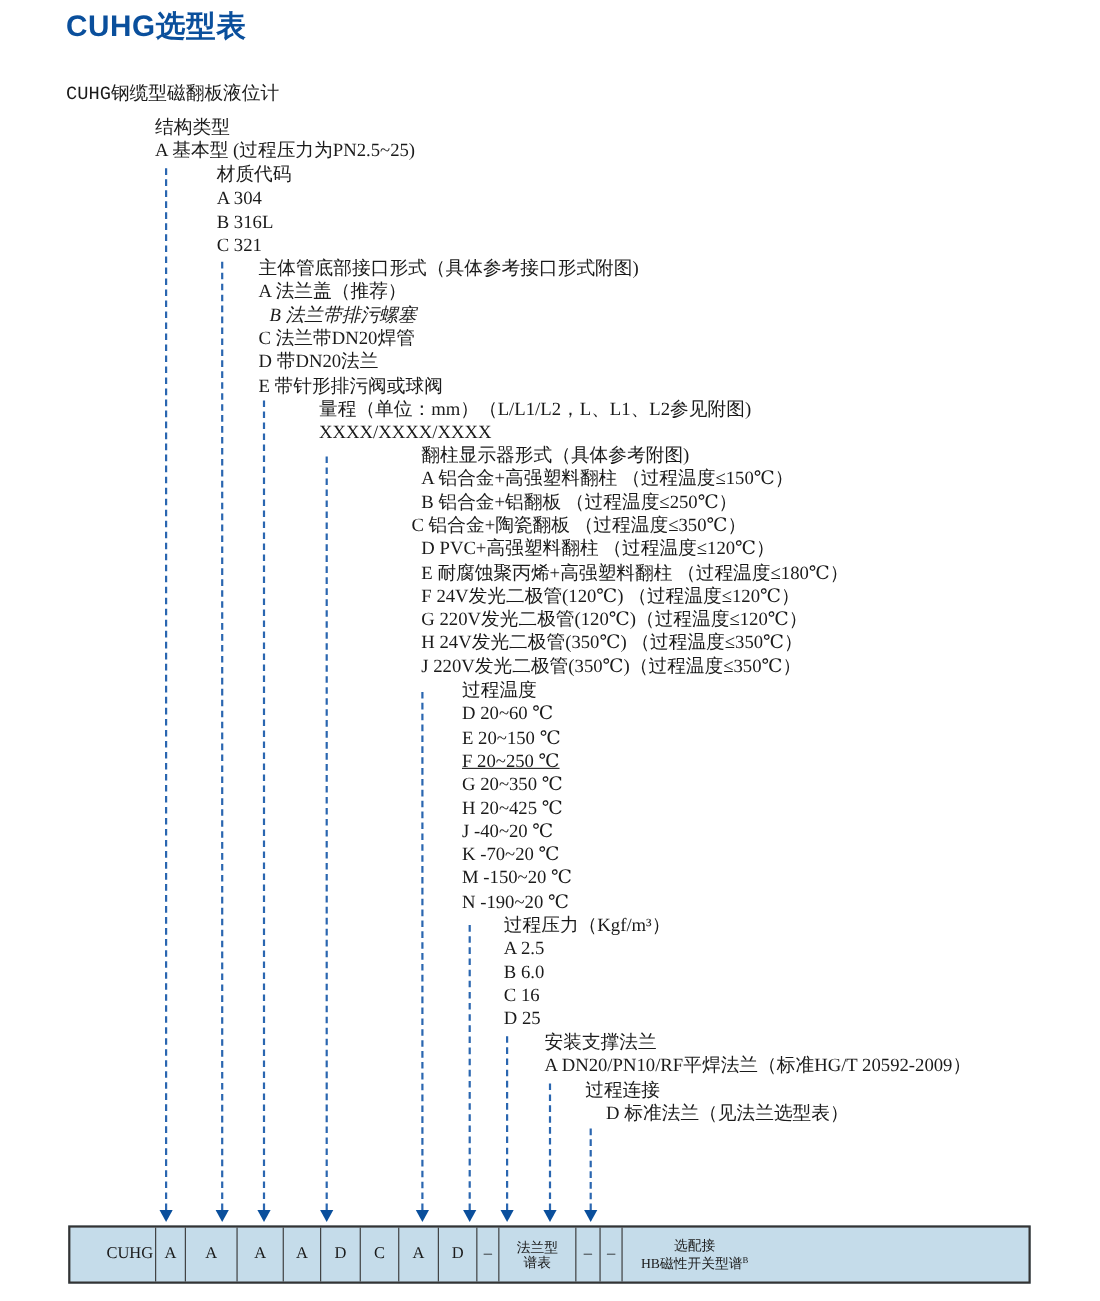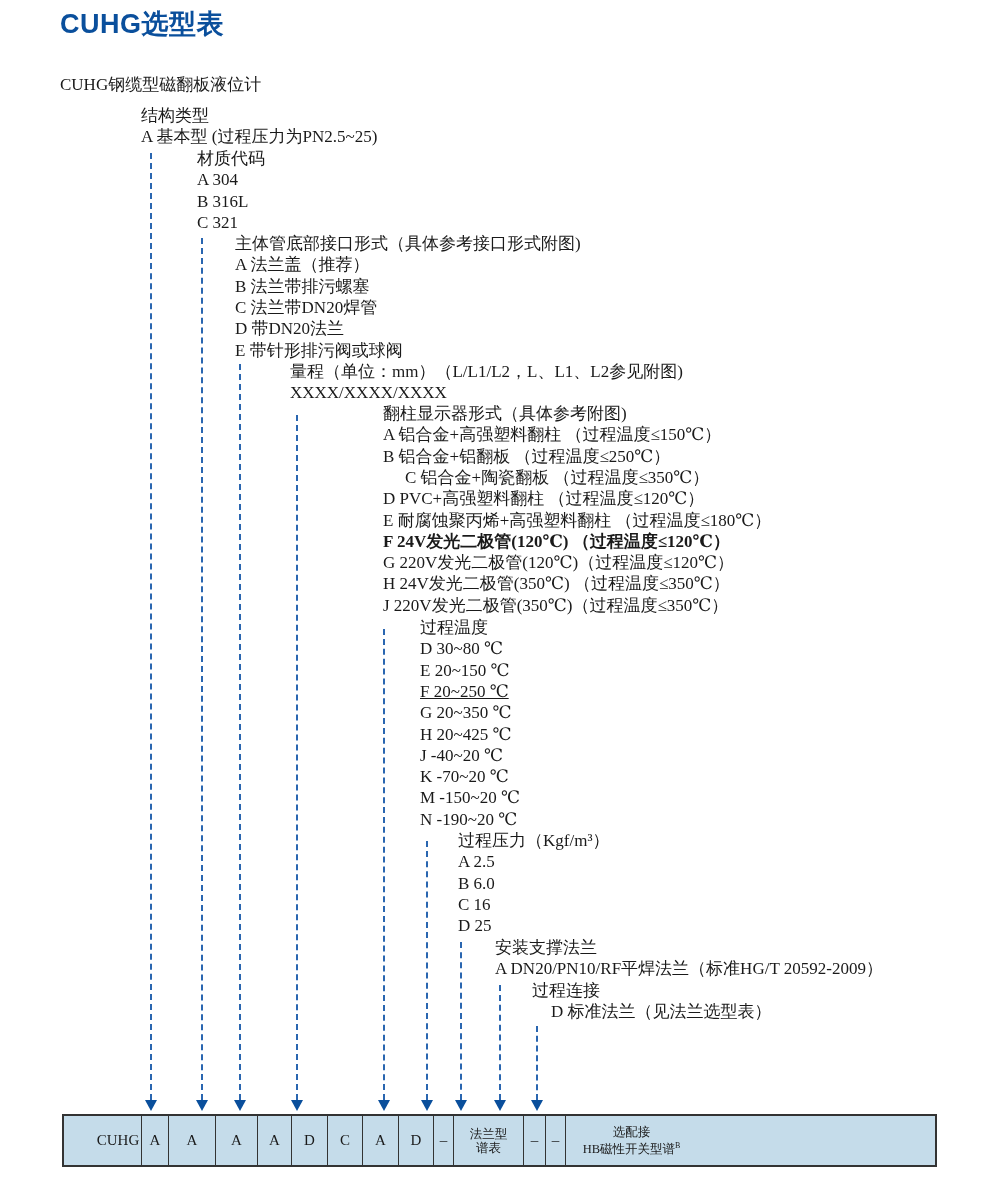--- a/index.html
+++ b/index.html
@@ -1,18 +1,18 @@
 <!DOCTYPE html>
 <html><head>
 <meta charset="utf-8">
 <style>
   html, body { margin:0; padding:0; background:#ffffff; }
   body { width:1000px; height:1183px; position:relative; overflow:hidden; font-family:"Liberation Serif","DejaVu Serif",serif; color:#1a1a1a; }
   .title { position:absolute; left:60px; top:6px; font-family:"Liberation Sans","DejaVu Sans",sans-serif; font-weight:bold; font-size:27px; color:#0a4f9c; letter-spacing:0.5px; }
-  .subtitle { position:absolute; left:60px; top:73px; font-size:17px; }
+  .subtitle { position:absolute; left:60px; top:73px; font-size:17px;font-family:Liberation Mono, monospace; }
   .line { position:absolute; font-size:17px; white-space:nowrap; line-height:21px; }
   .dash { position:absolute; width:0; border-left:2px dashed #2a66b0; }
   .arrow { position:absolute; width:0; height:0; border-left:6px solid transparent; border-right:6px solid transparent; border-top:11px solid #0a4f9c; }
   .table { position:absolute; left:62px; top:1114px; width:875px; height:53px; border:2px solid #333; box-sizing:border-box; background:#c5dcea; display:flex; }
   .cell { border-right:1.5px solid #333; box-sizing:border-box; display:flex; align-items:center; justify-content:center; text-align:center; font-size:15px; height:100%; }
   .cell:last-child { border-right:none; }
   .cell.small { font-size:12.5px; line-height:14px; flex-direction:column; }
   sup { font-size:8px; }
 </style>
 </head>
@@ -22,38 +22,38 @@
 <div class="subtitle">CUHG钢缆型磁翻板液位计</div>
 <div id="sections">
     <div class="line" style="left: 141px; top: 105px;">结构类型</div>
     <div class="line" style="left: 141px; top: 126.3px;">A 基本型 (过程压力为PN2.5~25)</div>
     <div class="line" style="left: 197px; top: 148px;">材质代码</div>
     <div class="line" style="left: 197px; top: 169.3px;">A  304</div>
     <div class="line" style="left: 197px; top: 190.6px;">B   316L</div>
     <div class="line" style="left: 197px; top: 211.9px;">C   321</div>
     <div class="line" style="left: 235px; top: 233px;">主体管底部接口形式（具体参考接口形式附图)</div>
     <div class="line" style="left: 235px; top: 254.3px;">A  法兰盖（推荐）</div>
-    <div class="line" style="left: 235px; top: 275.6px;">B  法兰带排污螺塞</div>
+    <div class="line" style="left: 245px; top: 275.6px; font-style: italic;">B  法兰带排污螺塞</div>
     <div class="line" style="left: 235px; top: 296.9px;">C  法兰带DN20焊管</div>
     <div class="line" style="left: 235px; top: 318.2px;">D  带DN20法兰</div>
     <div class="line" style="left: 235px; top: 339.5px;">E  带针形排污阀或球阀</div>
     <div class="line" style="left: 290px; top: 361px;">量程（单位：mm）（L/L1/L2，L、L1、L2参见附图)</div>
     <div class="line" style="left: 290px; top: 382.3px;">XXXX/XXXX/XXXX</div>
     <div class="line" style="left: 383px; top: 403px;">翻柱显示器形式（具体参考附图)</div>
     <div class="line" style="left: 383px; top: 424.3px;">A  铝合金+高强塑料翻柱 （过程温度≤150℃）</div>
     <div class="line" style="left: 383px; top: 445.6px;">B  铝合金+铝翻板 （过程温度≤250℃）</div>
-    <div class="line" style="left: 405px; top: 466.9px;">C  铝合金+陶瓷翻板 （过程温度≤350℃）</div>
+    <div class="line" style="left: 374px; top: 466.9px;">C  铝合金+陶瓷翻板 （过程温度≤350℃）</div>
     <div class="line" style="left: 383px; top: 488.2px;">D  PVC+高强塑料翻柱 （过程温度≤120℃）</div>
     <div class="line" style="left: 383px; top: 509.5px;">E  耐腐蚀聚丙烯+高强塑料翻柱 （过程温度≤180℃）</div>
-    <div class="line" style="left: 383px; top: 530.8px; font-weight: bold;">F  24V发光二极管(120℃) （过程温度≤120℃）</div>
+    <div class="line" style="left: 383px; top: 530.8px;">F  24V发光二极管(120℃) （过程温度≤120℃）</div>
     <div class="line" style="left: 383px; top: 552.1px;">G  220V发光二极管(120℃)（过程温度≤120℃）</div>
     <div class="line" style="left: 383px; top: 573.4px;">H  24V发光二极管(350℃) （过程温度≤350℃）</div>
     <div class="line" style="left: 383px; top: 594.7px;">J  220V发光二极管(350℃)（过程温度≤350℃）</div>
     <div class="line" style="left: 420px; top: 617px;">过程温度</div>
-    <div class="line" style="left: 420px; top: 638.3px;">D  30~80 ℃</div>
+    <div class="line" style="left: 420px; top: 638.3px;">D  20~60 ℃</div>
     <div class="line" style="left: 420px; top: 659.6px;">E  20~150 ℃</div>
     <div class="line" style="left: 420px; top: 680.9px; text-decoration: underline;">F  20~250 ℃</div>
     <div class="line" style="left: 420px; top: 702.2px;">G  20~350 ℃</div>
     <div class="line" style="left: 420px; top: 723.5px;">H  20~425 ℃</div>
     <div class="line" style="left: 420px; top: 744.8px;">J  -40~20 ℃</div>
     <div class="line" style="left: 420px; top: 766.1px;">K  -70~20 ℃</div>
     <div class="line" style="left: 420px; top: 787.4px;">M  -150~20 ℃</div>
     <div class="line" style="left: 420px; top: 808.7px;">N  -190~20 ℃</div>
     <div class="line" style="left: 458px; top: 830px;">过程压力（Kgf/m³）</div>
     <div class="line" style="left: 458px; top: 851.3px;">A  2.5</div>

